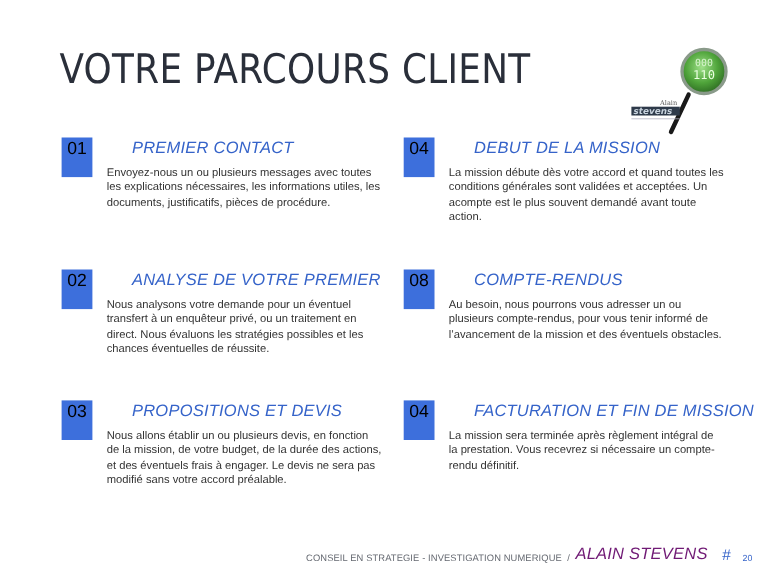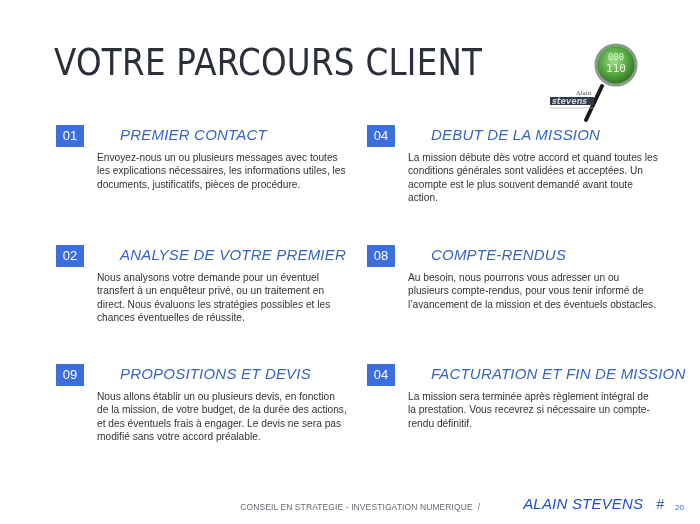--- a/index.html
+++ b/index.html
@@ -25,38 +25,38 @@
       font-weight: 300;
       color: #2a2f3a;
       letter-spacing: 0.3px;
       font-family: "DejaVu Sans", "Liberation Sans", sans-serif;
       font-weight: normal;
       transform: scaleX(0.88);
       transform-origin: left top;
     }
     .logo {
       position: absolute;
-      left: 536px;
+      left: 560px;
       top: 38px;
       width: 110px;
       height: 90px;
     }
     .step {
       position: absolute;
       width: 290px;
     }
     .step .num {
       position: absolute;
       left: 0;
       top: 0;
       width: 28px;
-      height: 22px;
+      height: 36px;
       background: #3d6fdc;
-      color: #ffffff;
-      font-size: 13px;
+      color: #000000;
+      font-size: 16px;
       line-height: 22px;
       text-align: center;
     }
     .step .heading {
       position: absolute;
       left: 41px;
       top: 1px;
       font-size: 15px;
       font-style: italic;
       color: #3563c9;
@@ -87,23 +87,22 @@
       letter-spacing: 0.1px;
     }
     .footer .sep {
       font-size: 8.5px;
       color: #666a72;
       margin: 0 5px 0 5px;
     }
     .footer .brand {
       font-size: 15px;
       font-style: italic;
-      color: #1d4ed8;
+      color: #701a75;
       letter-spacing: 0.2px;
-      margin-left: 38px;
     }
     .footer .hash {
       font-size: 14px;
       font-style: italic;
       color: #3563c9;
       margin-left: 13px;
     }
     .footer .page {
       font-size: 8px;
       color: #3563c9;
@@ -143,21 +142,21 @@
     <div class="body">Envoyez-nous un ou plusieurs messages avec toutes les explications nécessaires, les informations utiles, les documents, justificatifs, pièces de procédure.</div>
   </div>
 
   <div class="step" style="left:56px; top:245px;">
     <div class="num">02</div>
     <div class="heading">ANALYSE DE VOTRE PREMIER</div>
     <div class="body">Nous analysons votre demande pour un éventuel transfert à un enquêteur privé, ou un traitement en direct. Nous évaluons les stratégies possibles et les chances éventuelles de réussite.</div>
   </div>
 
   <div class="step" style="left:56px; top:364px;">
-    <div class="num">09</div>
+    <div class="num">03</div>
     <div class="heading">PROPOSITIONS ET DEVIS</div>
     <div class="body">Nous allons établir un ou plusieurs devis, en fonction de la mission, de votre budget, de la durée des actions, et des éventuels frais à engager. Le devis ne sera pas modifié sans votre accord préalable.</div>
   </div>
 
   <div class="step" style="left:367px; top:125px;">
     <div class="num">04</div>
     <div class="heading">DEBUT DE LA MISSION</div>
     <div class="body">La mission débute dès votre accord et quand toutes les conditions générales sont validées et acceptées. Un acompte est le plus souvent demandé avant toute action.</div>
   </div>
 

